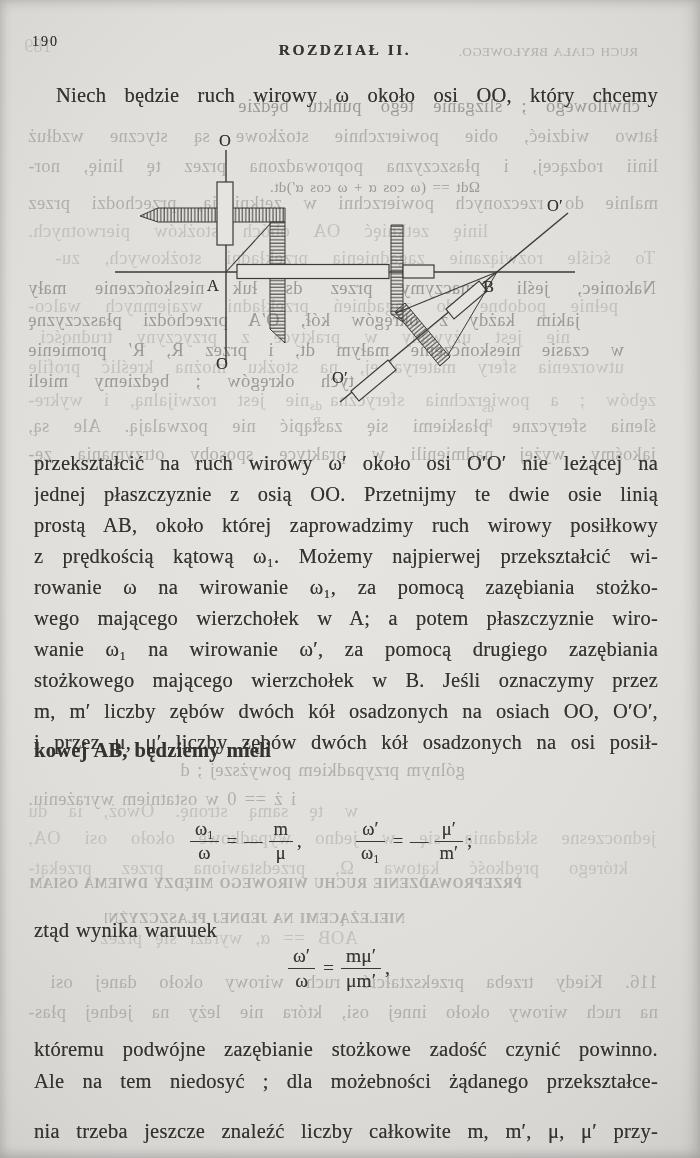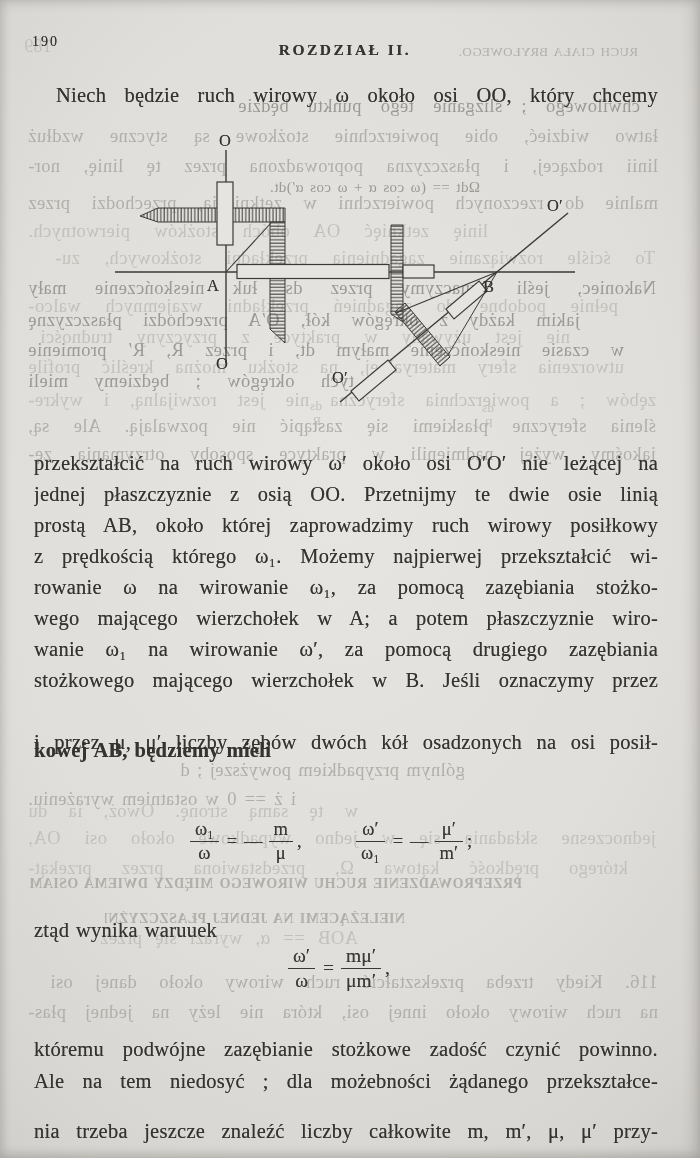--- a/index.html
+++ b/index.html
@@ -121,25 +121,26 @@
   <span class="figlabel" style="left:219px;top:131px;">O</span>
   <span class="figlabel" style="left:216px;top:354px;">O</span>
   <span class="figlabel" style="left:207px;top:276px;">A</span>
   <span class="figlabel" style="left:483px;top:277px;">B</span>
   <span class="figlabel" style="left:547px;top:196px;">O′</span>
   <span class="figlabel" style="left:332px;top:368px;">O′</span>
 
   <div class="tline just" style="left:34px;top:450px;width:624px;">przekształcić na ruch wirowy ω′ około osi O′O′ nie leżącej na</div>
   <div class="tline just" style="left:34px;top:481px;width:624px;">jednej płaszczyznie z osią OO. Przetnijmy te dwie osie linią</div>
   <div class="tline just" style="left:34px;top:512px;width:624px;">prostą AB, około której zaprowadzimy ruch wirowy posiłkowy</div>
-  <div class="tline just" style="left:34px;top:543px;width:624px;">z prędkością którego ω₁. Możemy najpierwej przekształcić wi-</div>
+  <div class="tline just" style="left:34px;top:543px;width:624px;">z prędkością kątową ω₁. Możemy najpierwej przekształcić wi-</div>
   <div class="tline just" style="left:34px;top:574px;width:624px;">rowanie ω na wirowanie ω₁, za pomocą zazębiania stożko-</div>
   <div class="tline just" style="left:34px;top:605px;width:624px;">wego mającego wierzchołek w A; a potem płaszczyznie wiro-</div>
   <div class="tline just" style="left:34px;top:636px;width:624px;">wanie ω₁ na wirowanie ω′, za pomocą drugiego zazębiania</div>
   <div class="tline just" style="left:34px;top:667px;width:624px;">stożkowego mającego wierzchołek w B. Jeśli oznaczymy przez</div>
+  <div class="tline just" style="left:34px;top:698px;width:624px;">m, m′ liczby zębów dwóch kół osadzonych na osiach OO, O′O′,</div>
   <div class="tline just" style="left:34px;top:729px;width:624px;">i przez μ, μ′ liczby zębów dwóch kół osadzonych na osi posił-</div>
   <div class="tline" style="left:34px;top:737px;font-weight:bold;">kowej AB, będziemy mieli</div>
 
   <div class="formula" style="left:190px;top:819px;">
     <div class="row">
       <span class="frac">
           <span class="top">ω₁</span>
           <span class="bot">ω</span>
         </span>
       <span class="eq">=</span>

